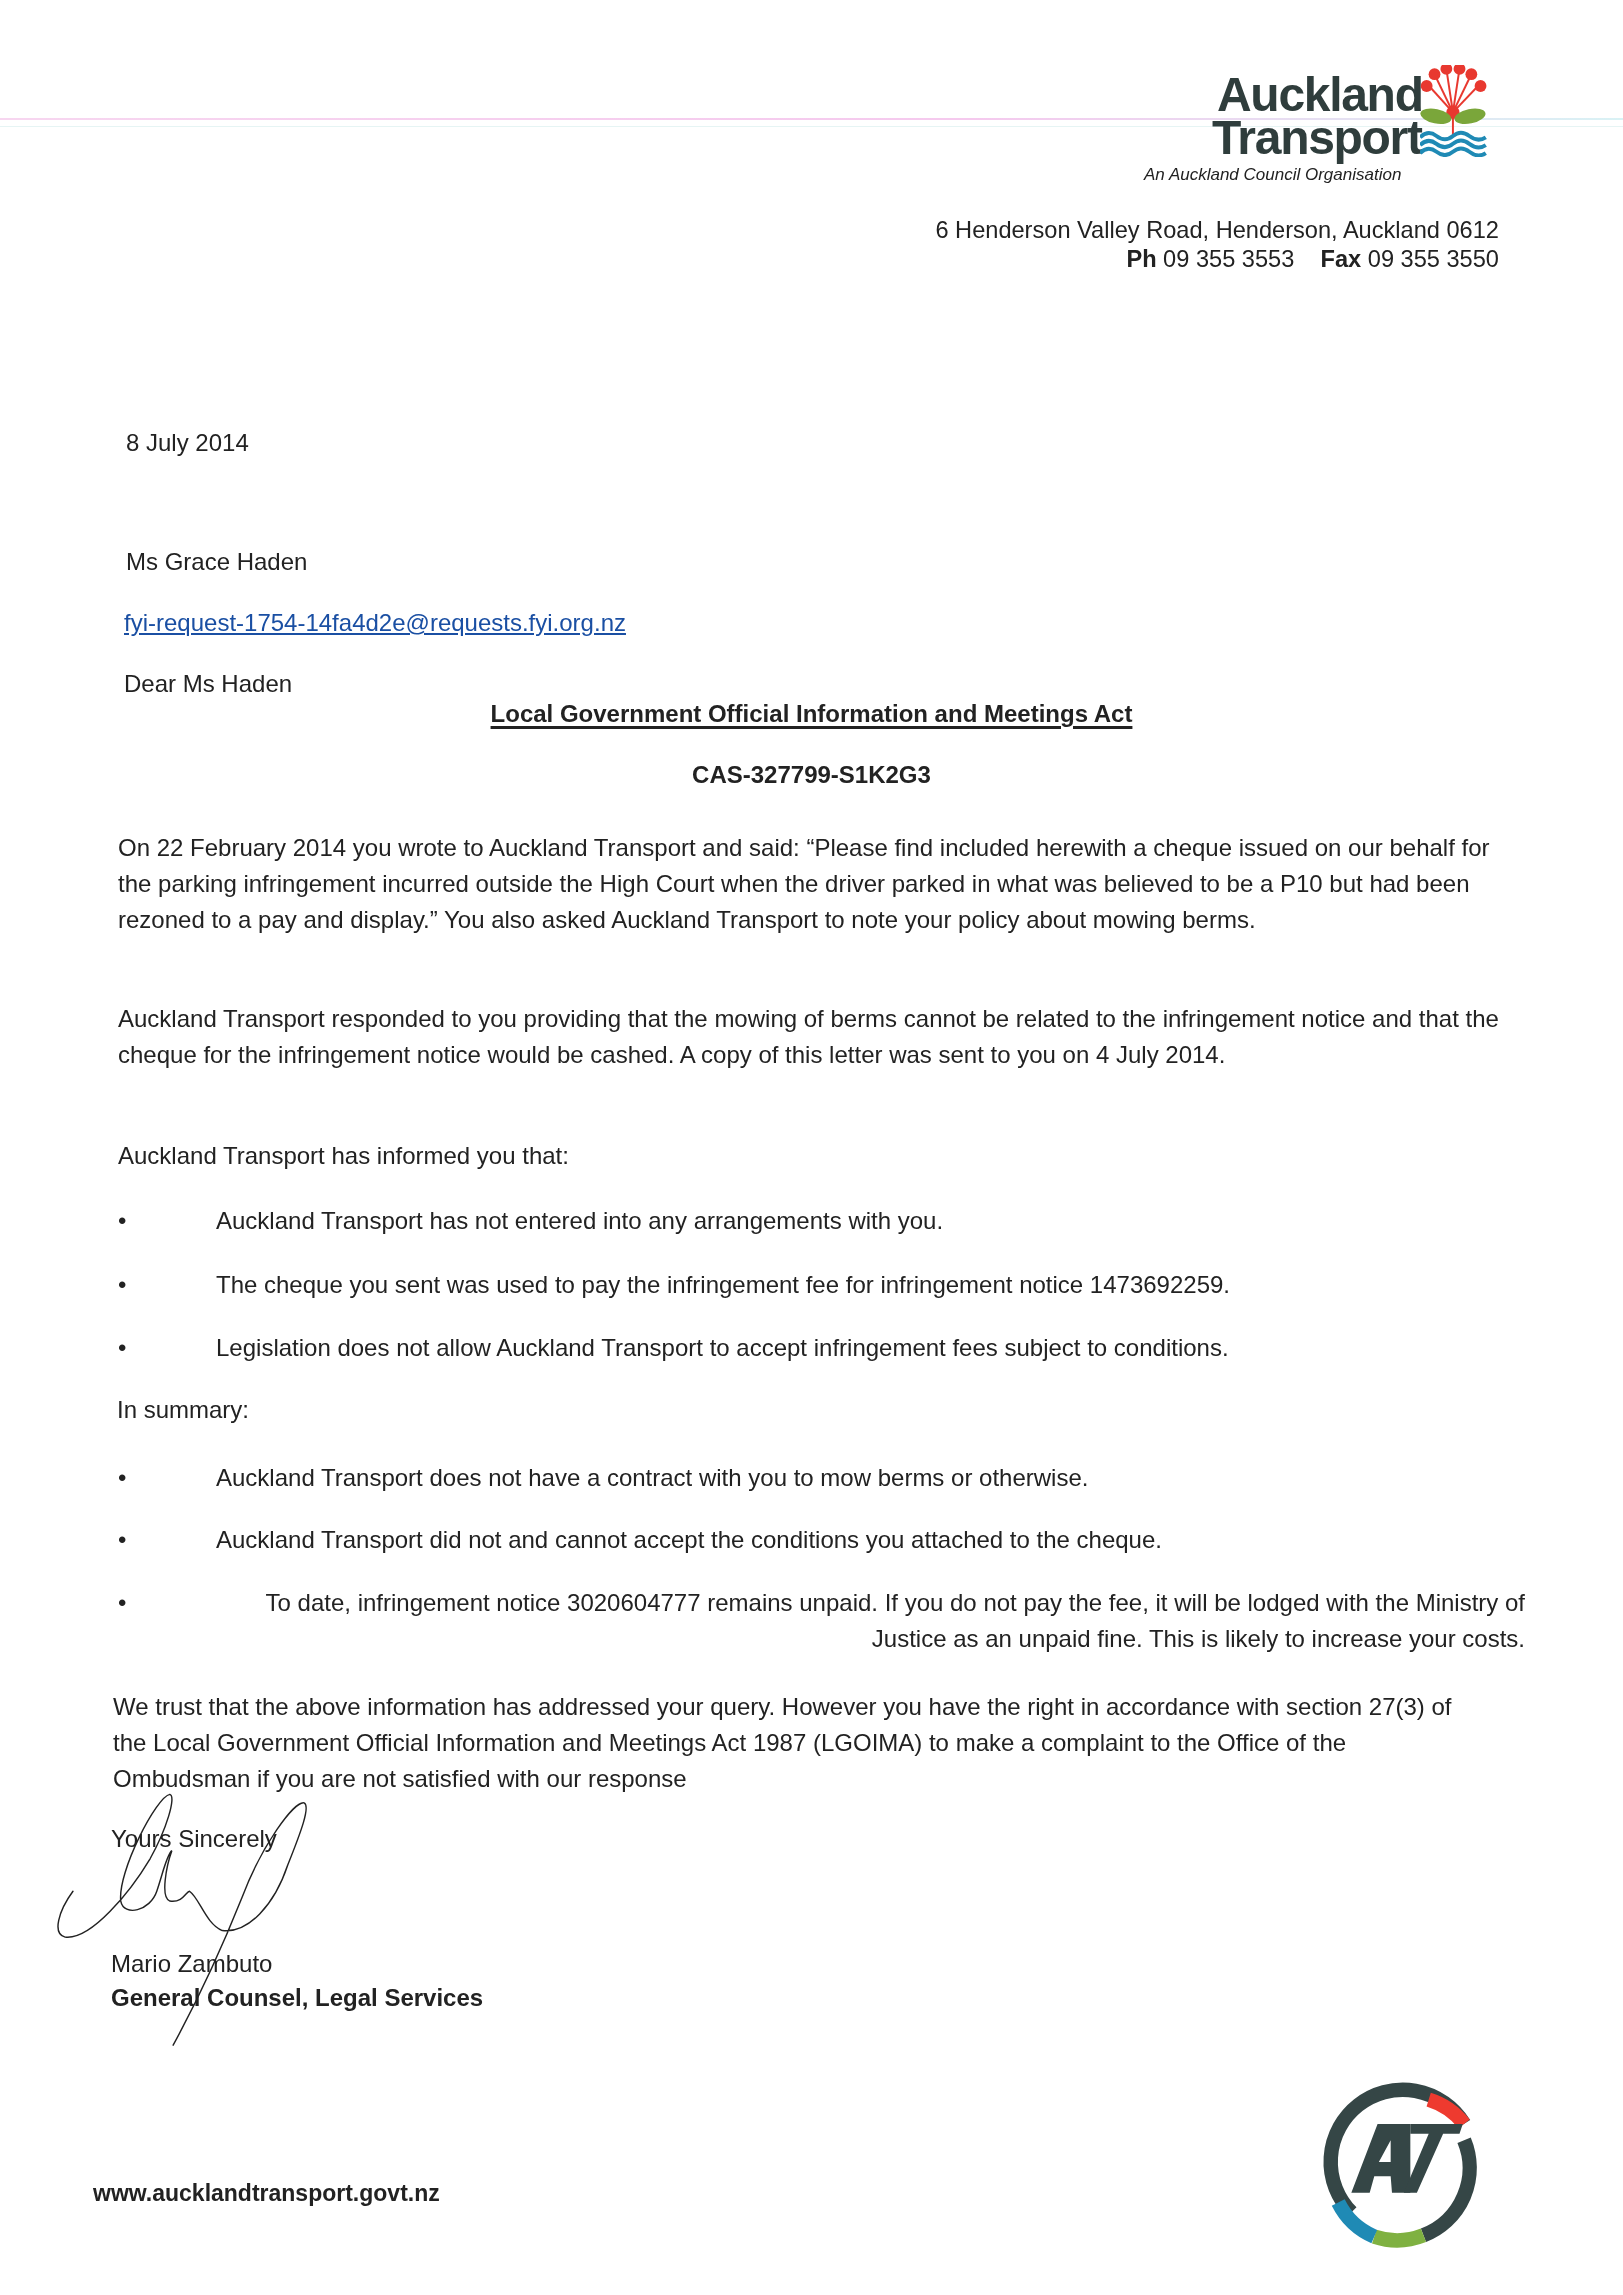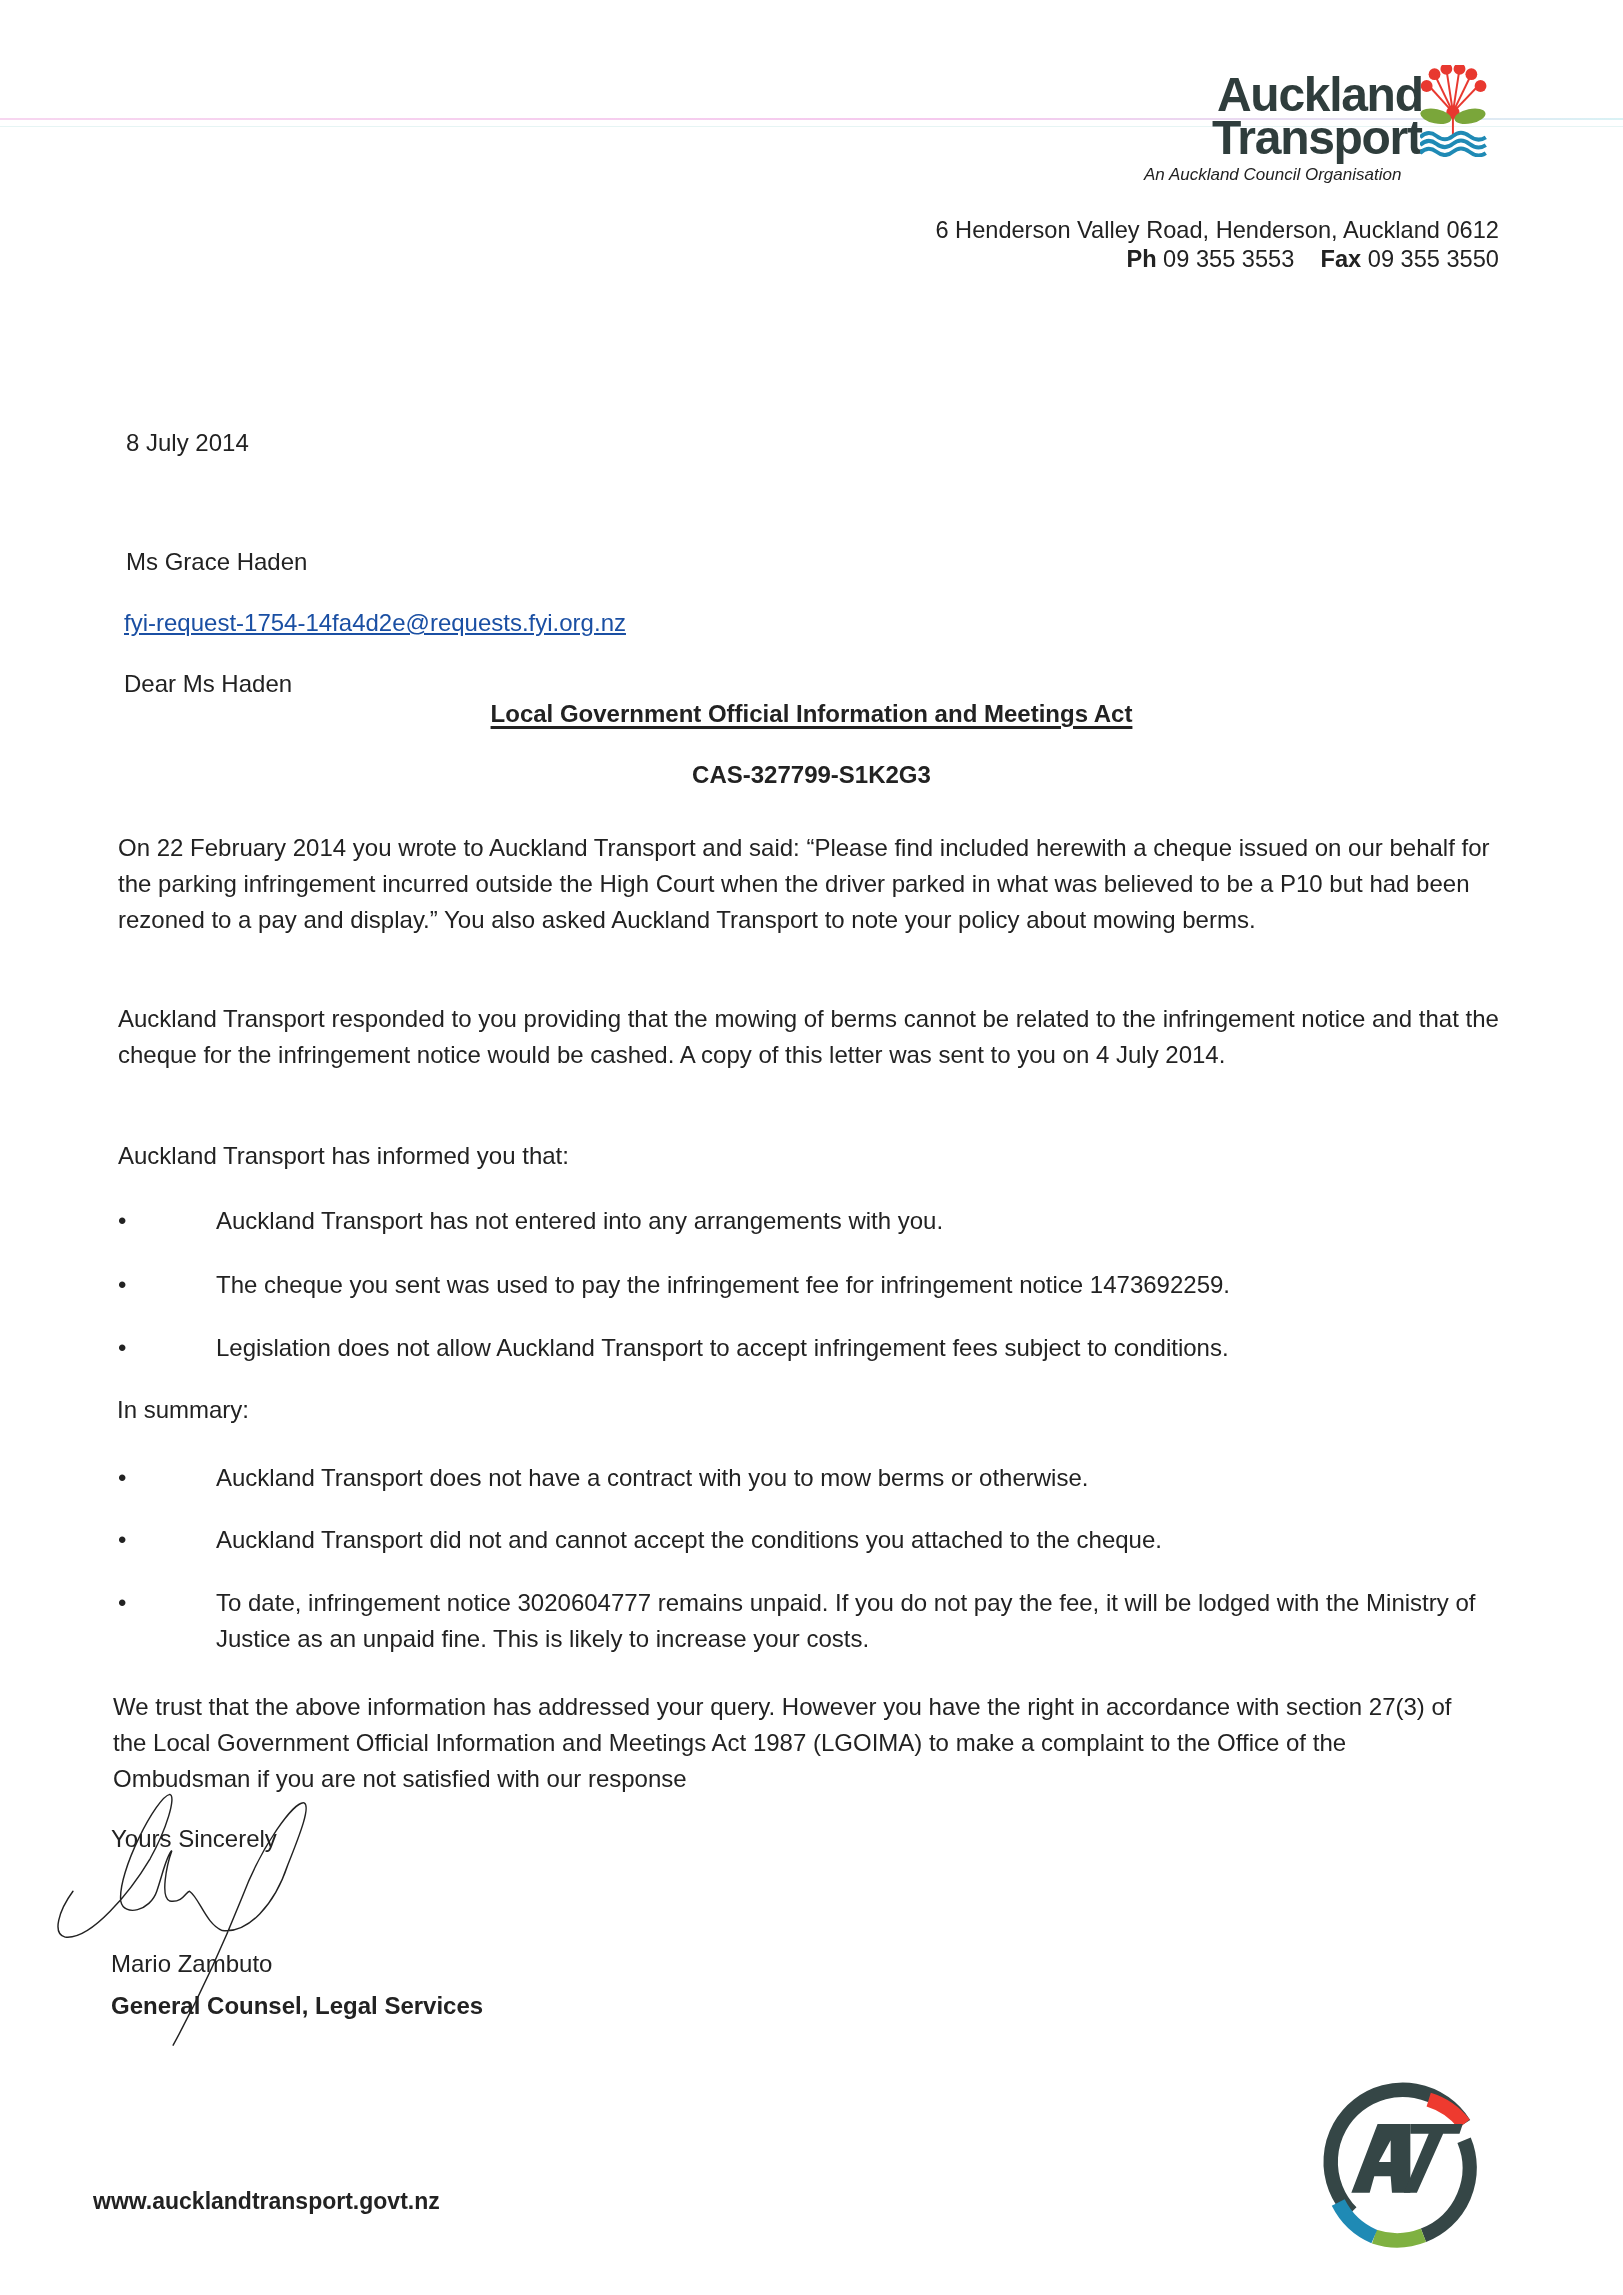--- a/index.html
+++ b/index.html
@@ -12,21 +12,21 @@
   .logo-word { font-weight: bold; color: #2f3d3c; letter-spacing: -1.3px; line-height: 1; }
   .tagline { font-style: italic; font-size: 17px; color: #222; }
   .addr { text-align: right; font-size: 23.6px; line-height: 29px; color: #222; }
   .body-text { font-size: 24px; line-height: 36px; color: #222; }
   .bullet-row { position: absolute; left: 118px; font-size: 24px; line-height: 36px; width: 1375px; }
   .bullet-dot { position: absolute; left: 0; top: 0; }
   .bullet-text { position: absolute; left: 98px; width: 1276px; }
   a.email { color: #1a4fa3; text-decoration: underline; }
   .heading { font-weight: bold; font-size: 24px; text-decoration: underline; text-decoration-thickness: 2.6px; text-underline-offset: 3.9px; }
   .case { font-weight: bold; font-size: 24px; }
-  .bold { font-weight: bold; margin-top: 8px; }
+  .bold { font-weight: bold; }
 </style>
 </head>
 <body>
 
 <div class="scanline" style="top:118px; width:1623px; background:linear-gradient(90deg,#f7d6f0,#f5c9ee 60%,#d9f2f5);"></div>
 <div class="scanline" style="top:126px; width:1623px; height:1.3px; background:#e6f4f4;"></div>
 
 <div>
   <div class="abs logo-word" style="left:1217px; top:71px; font-size:48px;">Auckland</div>
   <div class="abs logo-word" style="left:1212px; top:114px; font-size:48px;">Transport</div>
@@ -105,21 +105,21 @@
   <div class="bullet-row" style="top:1460px;">
     <span class="bullet-dot">•</span>
     <span class="bullet-text">Auckland Transport does not have a contract with you to mow berms or otherwise.</span>
   </div>
   <div class="bullet-row" style="top:1522px;">
     <span class="bullet-dot">•</span>
     <span class="bullet-text">Auckland Transport did not and cannot accept the conditions you attached to the cheque.</span>
   </div>
   <div class="bullet-row" style="top:1585px;">
     <span class="bullet-dot">•</span>
-    <span class="bullet-text" style="width:1309px;">To date, infringement notice 3020604777 remains unpaid. If you do not pay the fee, it will be lodged with the Ministry of Justice as an unpaid fine. This is likely to increase your costs.</span>
+    <span class="bullet-text" style="width:1309px;text-align:right;">To date, infringement notice 3020604777 remains unpaid. If you do not pay the fee, it will be lodged with the Ministry of Justice as an unpaid fine. This is likely to increase your costs.</span>
   </div>
 </div>
 
 <div class="abs body-text" style="left:113px; top:1689px; width:1368px;">We trust that the above information has addressed your query. However you have the right in accordance with section 27(3) of the Local Government Official Information and Meetings Act 1987 (LGOIMA) to make a complaint to the Office of the Ombudsman if you are not satisfied with our response</div>
 
 <div class="abs body-text" style="left:111px; top:1821px;">Yours Sincerely</div>
 
 <svg class="abs" style="left:52px; top:1793px;" width="406" height="262" viewBox="0 0 620 400">
   <g fill="none" stroke="#222" stroke-width="2.2" stroke-linecap="round">
     <path d="M32 150 C 10 180, 0 215, 20 220 C 60 225, 120 150, 150 100 C 175 55, 190 5, 180 2 C 160 5, 100 120, 105 165 C 110 190, 150 180, 160 150 C 170 120, 175 95, 183 88 C 175 110, 165 160, 180 165 C 200 168, 205 150, 210 150 C 225 160, 235 200, 260 210 C 300 215, 340 170, 360 110 C 380 60, 395 20, 385 15 C 370 12, 320 80, 290 160 C 250 260, 215 330, 185 385"></path>

